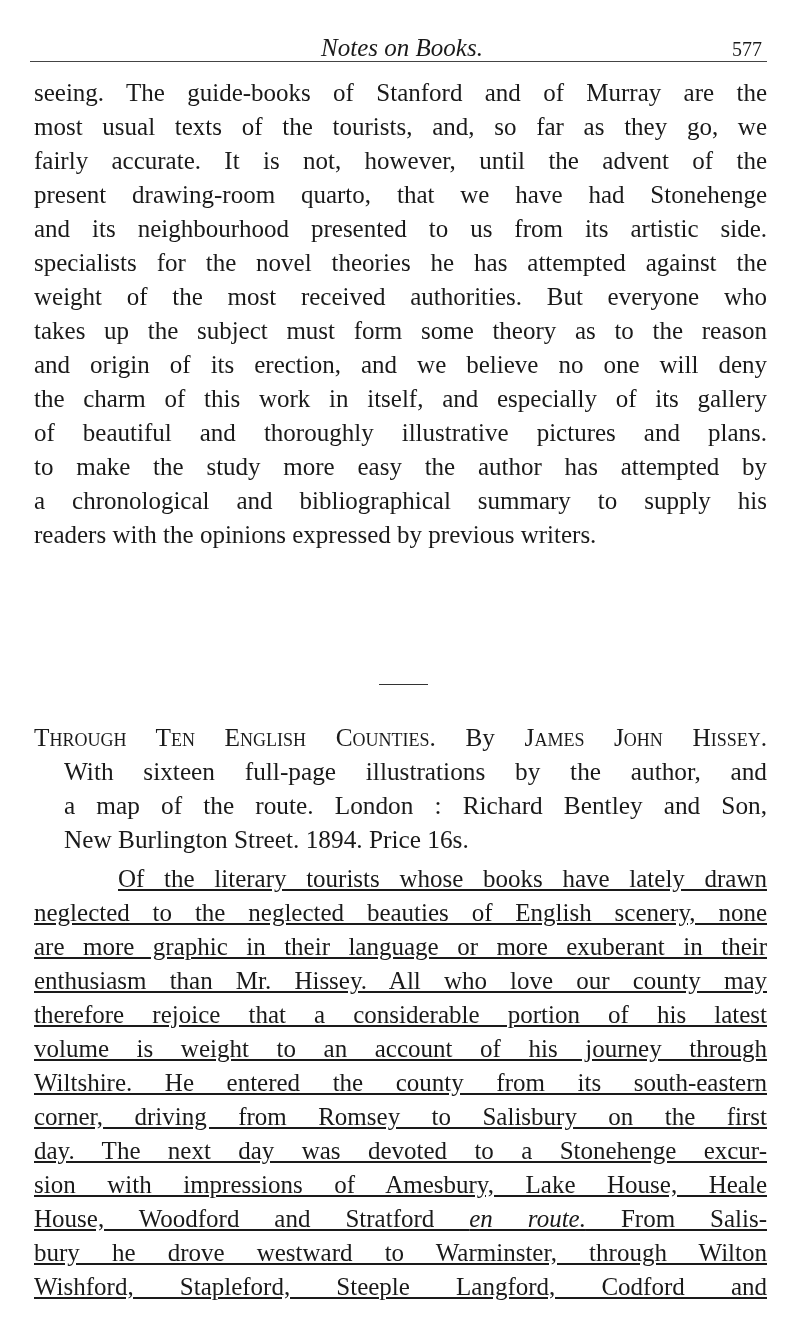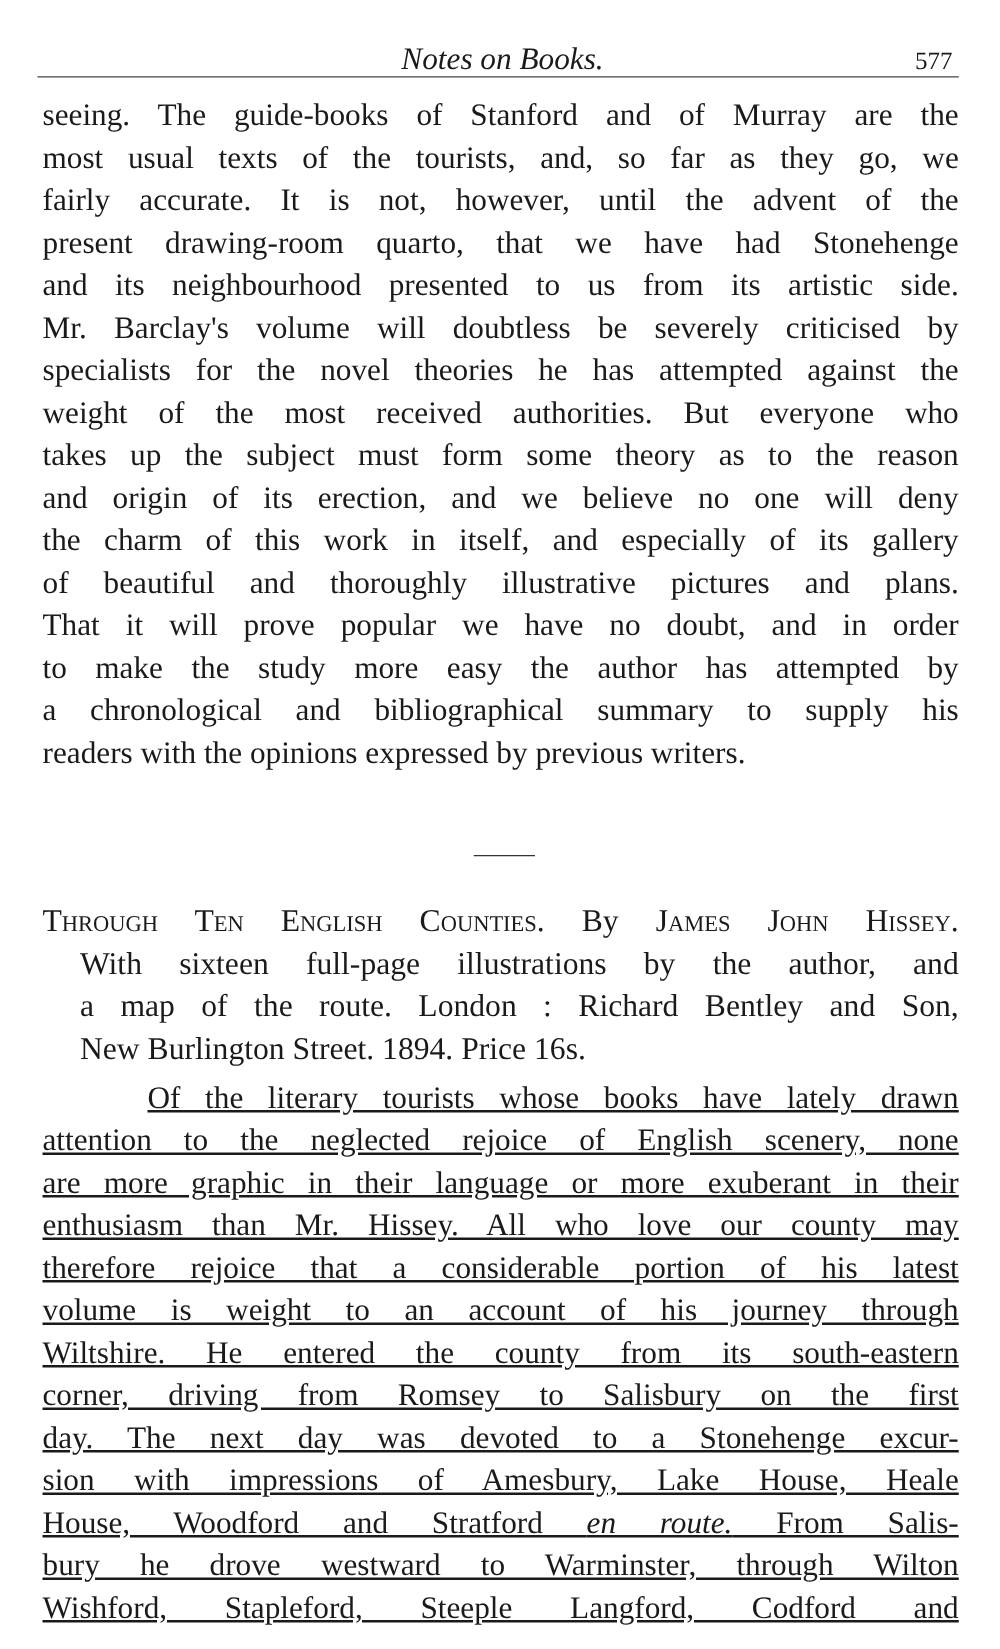--- a/index.html
+++ b/index.html
@@ -31,45 +31,43 @@
   <div class="page-number">577</div>
 </div>
 <div class="rule"></div>
 
 <div class="body-text p1">
   <span class="line">seeing.  The guide-books of Stanford and of Murray are the</span>
   <span class="line">most usual texts of the tourists, and, so far as they go, we</span>
   <span class="line">fairly accurate.  It is not, however, until the advent of the</span>
   <span class="line">present drawing-room quarto, that we have had Stonehenge</span>
   <span class="line">and its neighbourhood presented to us from its artistic side.</span>
-  <span class="line">Mr. Barclay's volume will doubtless be severely criticised by</span>
   <span class="line">specialists for the novel theories he has attempted against the</span>
   <span class="line">weight of the most received authorities.  But everyone who</span>
   <span class="line">takes up the subject must form some theory as to the reason</span>
   <span class="line">and origin of its erection, and we believe no one will deny</span>
   <span class="line">the charm of this work in itself, and especially of its gallery</span>
   <span class="line">of beautiful and thoroughly illustrative pictures and plans.</span>
-  <span class="line">That it will prove popular we have no doubt, and in order</span>
   <span class="line">to make the study more easy the author has attempted by</span>
   <span class="line">a chronological and bibliographical summary to supply his</span>
   <span class="line last">readers with the opinions expressed by previous writers.</span>
 </div>
 
 <div class="sep"></div>
 
 <div class="entry">
   <span class="line"><span class="sc">Through Ten English Counties.</span>  <span>By</span> <span class="sc">James John Hissey.</span></span>
   <span class="line indent">With sixteen full-page illustrations by the author, and</span>
   <span class="line indent">a map of the route.  London : Richard Bentley and Son,</span>
   <span class="line indent last">New Burlington Street.   1894.  Price 16s.</span>
 </div>
 
 <div class="body-text p2">
   <span class="line first">Of the literary tourists whose books have lately drawn</span>
-  <span class="line">attention to the neglected rejoice of English scenery, none</span>
+  <span class="line">neglected to the neglected beauties of English scenery, none</span>
   <span class="line">are more graphic in their language or more exuberant in their</span>
   <span class="line">enthusiasm than Mr. Hissey.  All who love our county may</span>
   <span class="line">therefore rejoice that a considerable portion of his latest</span>
   <span class="line">volume is weight to an account of his journey through</span>
   <span class="line">Wiltshire.  He entered the county from its south-eastern</span>
   <span class="line">corner, driving from Romsey to Salisbury on the first</span>
   <span class="line">day.  The next day was devoted to a Stonehenge excur-</span>
   <span class="line">sion with impressions of Amesbury, Lake House, Heale</span>
   <span class="line"><span>House, Woodford and Stratford </span><em>en route.</em><span>  From Salis-</span></span>
   <span class="line">bury he drove westward to Warminster, through Wilton</span>

